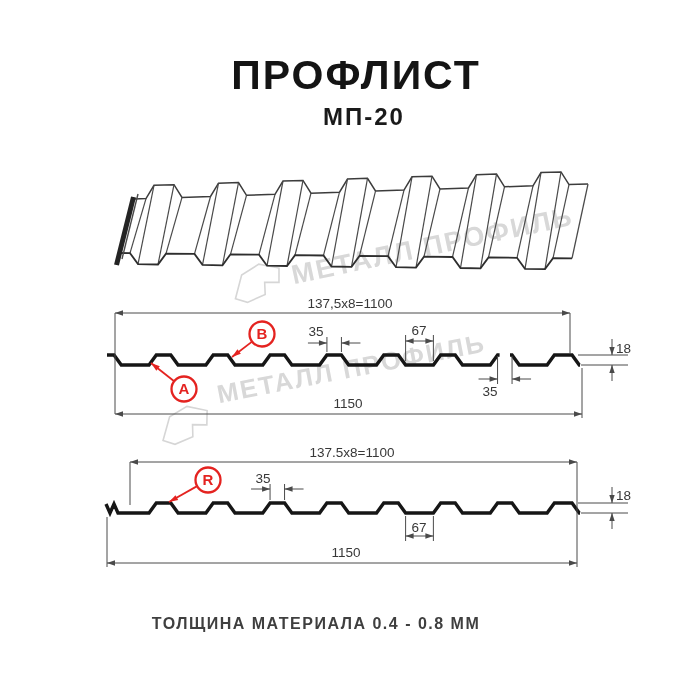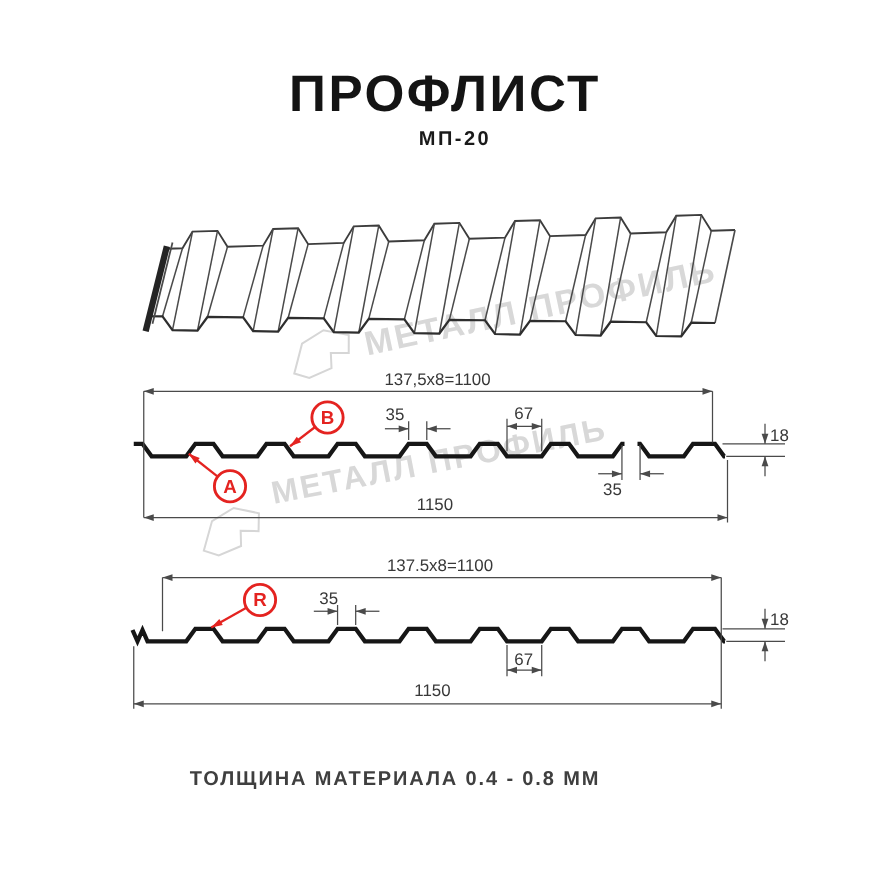--- a/index.html
+++ b/index.html
@@ -1,20 +1,20 @@
 <!DOCTYPE html>
 <html><head>
 <meta charset="utf-8">
 <style>
   html,body{margin:0;padding:0;}
   body{width:700px;height:700px;position:relative;background:#ffffff;overflow:hidden;
        font-family:"Liberation Sans",sans-serif;}
   header{position:absolute;top:0;left:0;width:700px;text-align:center;}
   h1{margin:52px 0 0 12px;font-size:41px;font-weight:800;letter-spacing:2px;color:#141414;}
-  .subtitle{margin-top:4px;font-size:16px;font-weight:bold;letter-spacing:2px;color:#1a1a1a;margin-left:28px;}
+  .subtitle{margin-top:4px;font-size:24px;font-weight:bold;letter-spacing:2px;color:#1a1a1a;margin-left:28px;}
   footer{position:absolute;top:615px;left:0;width:632px;text-align:center;}
   .note{font-size:16px;font-weight:bold;letter-spacing:1.5px;color:#3f3f3f;}
   svg{position:absolute;left:0;top:0;}
   .dim{font-size:13.5px;fill:#383838;text-anchor:middle;}
   .dim.start{text-anchor:start;}
   .wm{font-weight:bold;fill:#d8d8d8;}
   .mkc{fill:none;stroke:#e42320;stroke-width:2.3px;}
   .mkt{font-size:15px;font-weight:bold;fill:#e42320;text-anchor:middle;}
 </style>
 </head>

